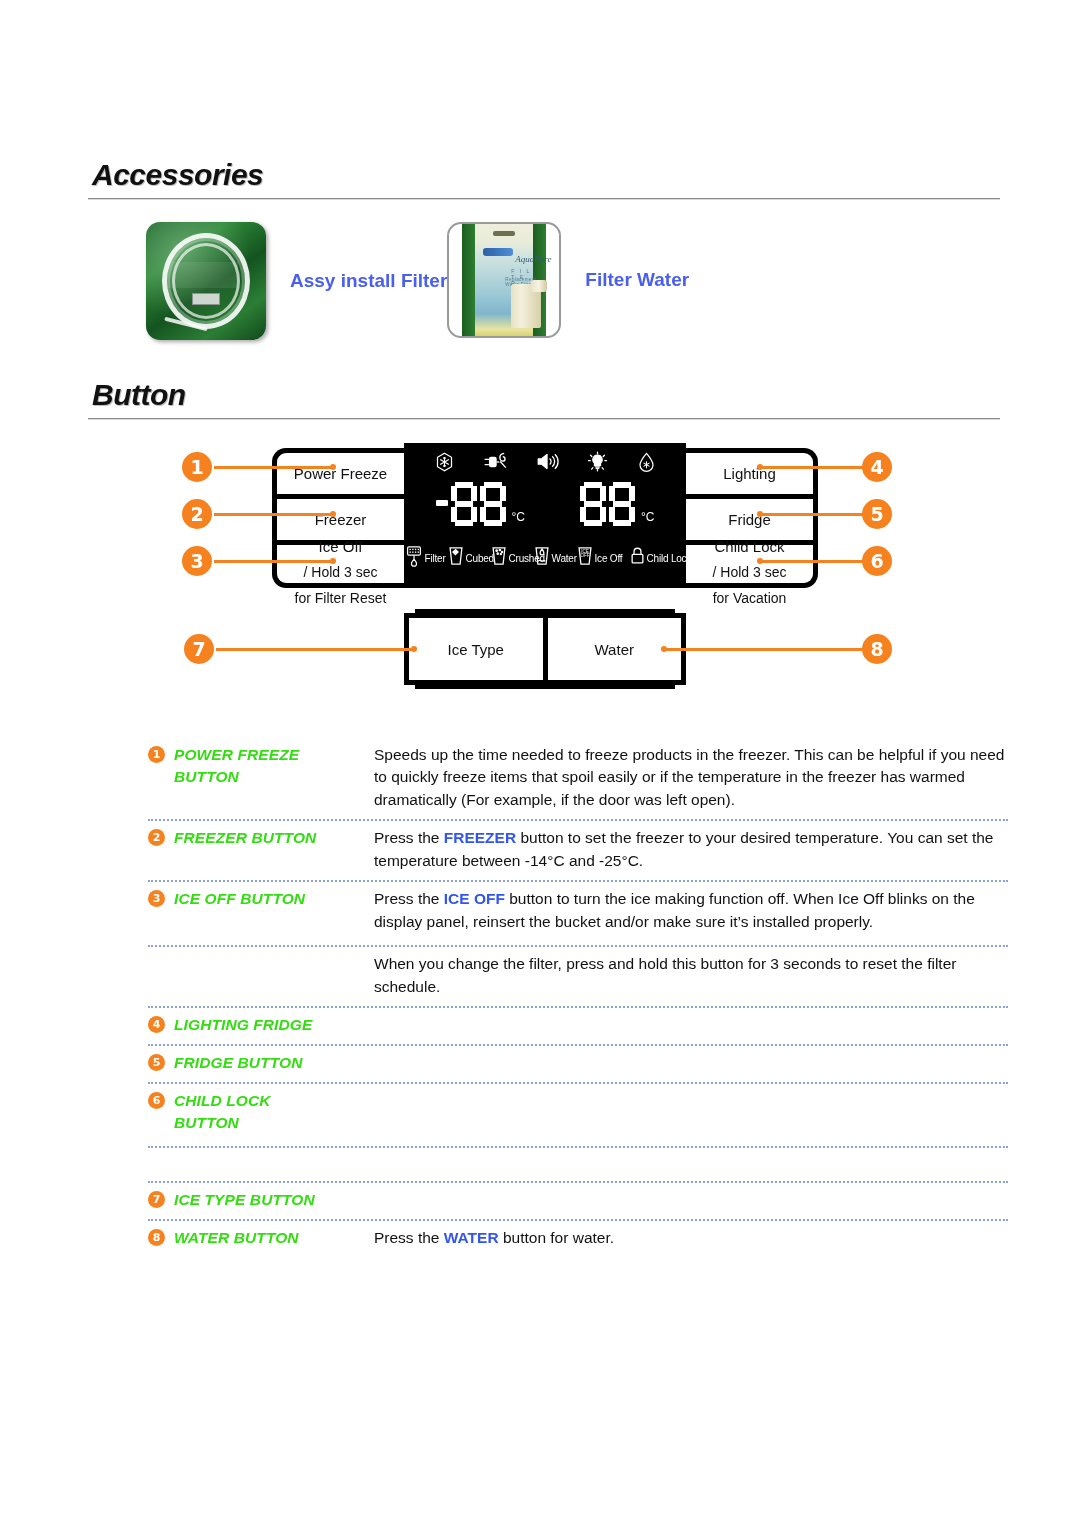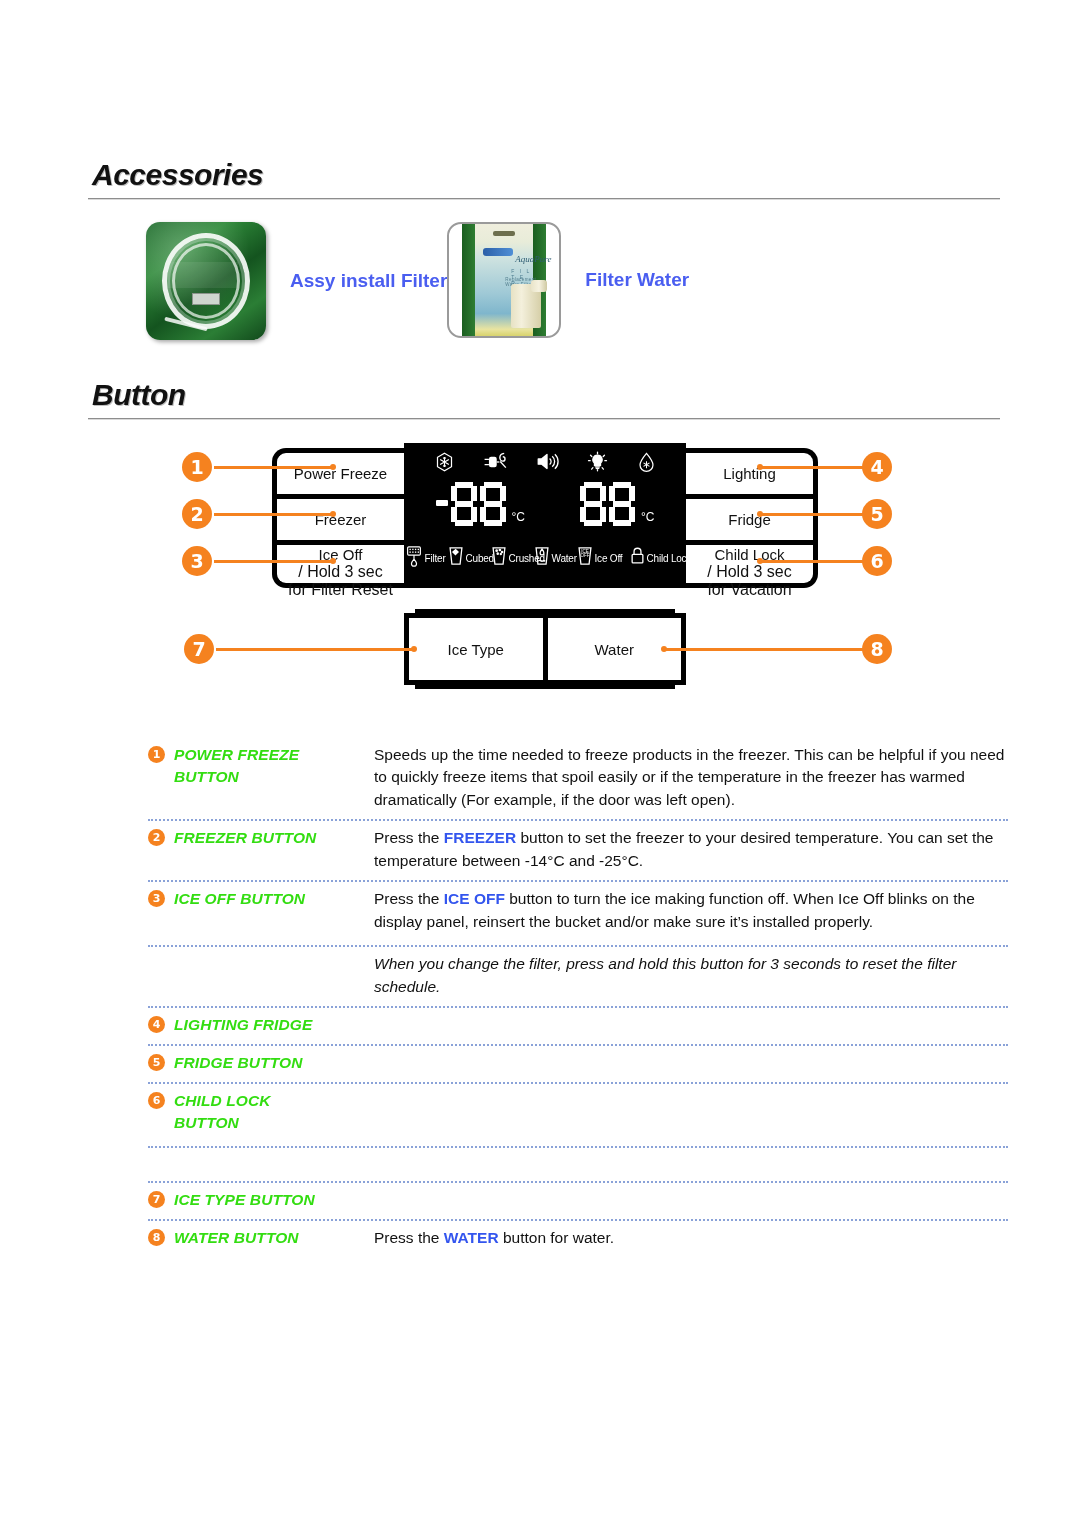--- a/index.html
+++ b/index.html
@@ -213,23 +213,23 @@
     justify-content: center;
     font-size: 15px;
     color: #111;
     border-bottom: 5px solid #000;
     box-sizing: border-box;
     text-align: center;
     line-height: 1.05;
   }
   .pbtn:last-child { border-bottom: none; height: 56px; }
   .pbtn .sub {
-    font-size: 16px;
+    font-size: 14px;
     line-height: 1.12;
-    margin-top: 0;
+    margin-top: 10px;
     text-align: right;
   }
 
   
   .lcd {
     position: absolute;
     background: #000;
     box-sizing: border-box;
     color: #fff;
     overflow: hidden;
@@ -718,21 +718,21 @@
       <div class="num-badge">3</div>
     </div>
     <div class="desc-name">
       <div>ICE OFF BUTTON</div>
     </div>
     <div class="desc-body">
       <span>Press the </span><b class="hl">ICE OFF</b><span> button to turn the ice making function off. When Ice Off blinks on the display panel, reinsert the bucket and/or make sure it’s installed properly.</span>
     </div>
   </div>
 
-  <div class="desc-row" style="border-top:2px dotted #8aa2d8; margin-top:4px;font-style:italic;">
+  <div class="desc-row" style="border-top:2px dotted #8aa2d8; margin-top:4px;">
     <div class="desc-num">
       <div class="num-badge blank"></div>
     </div>
     <div class="desc-name"></div>
     <div class="desc-body">When you change the filter, press and hold this button for 3 seconds to reset the filter schedule.</div>
   </div>
 
   <div class="desc-row">
     <div class="desc-num">
       <div class="num-badge">4</div>

